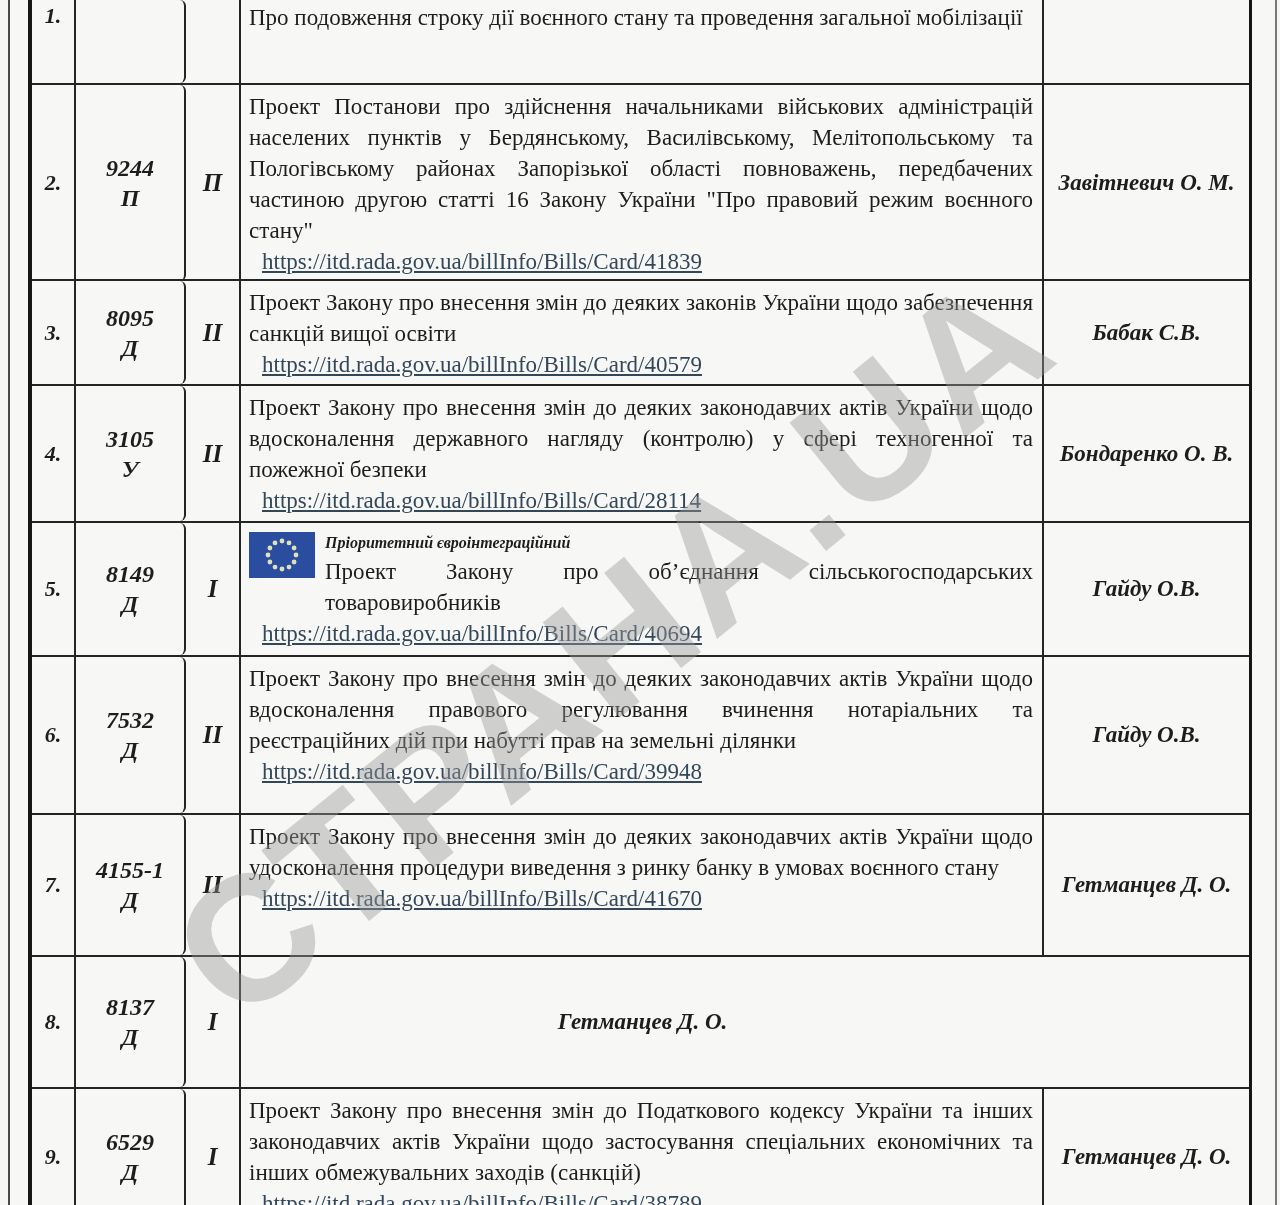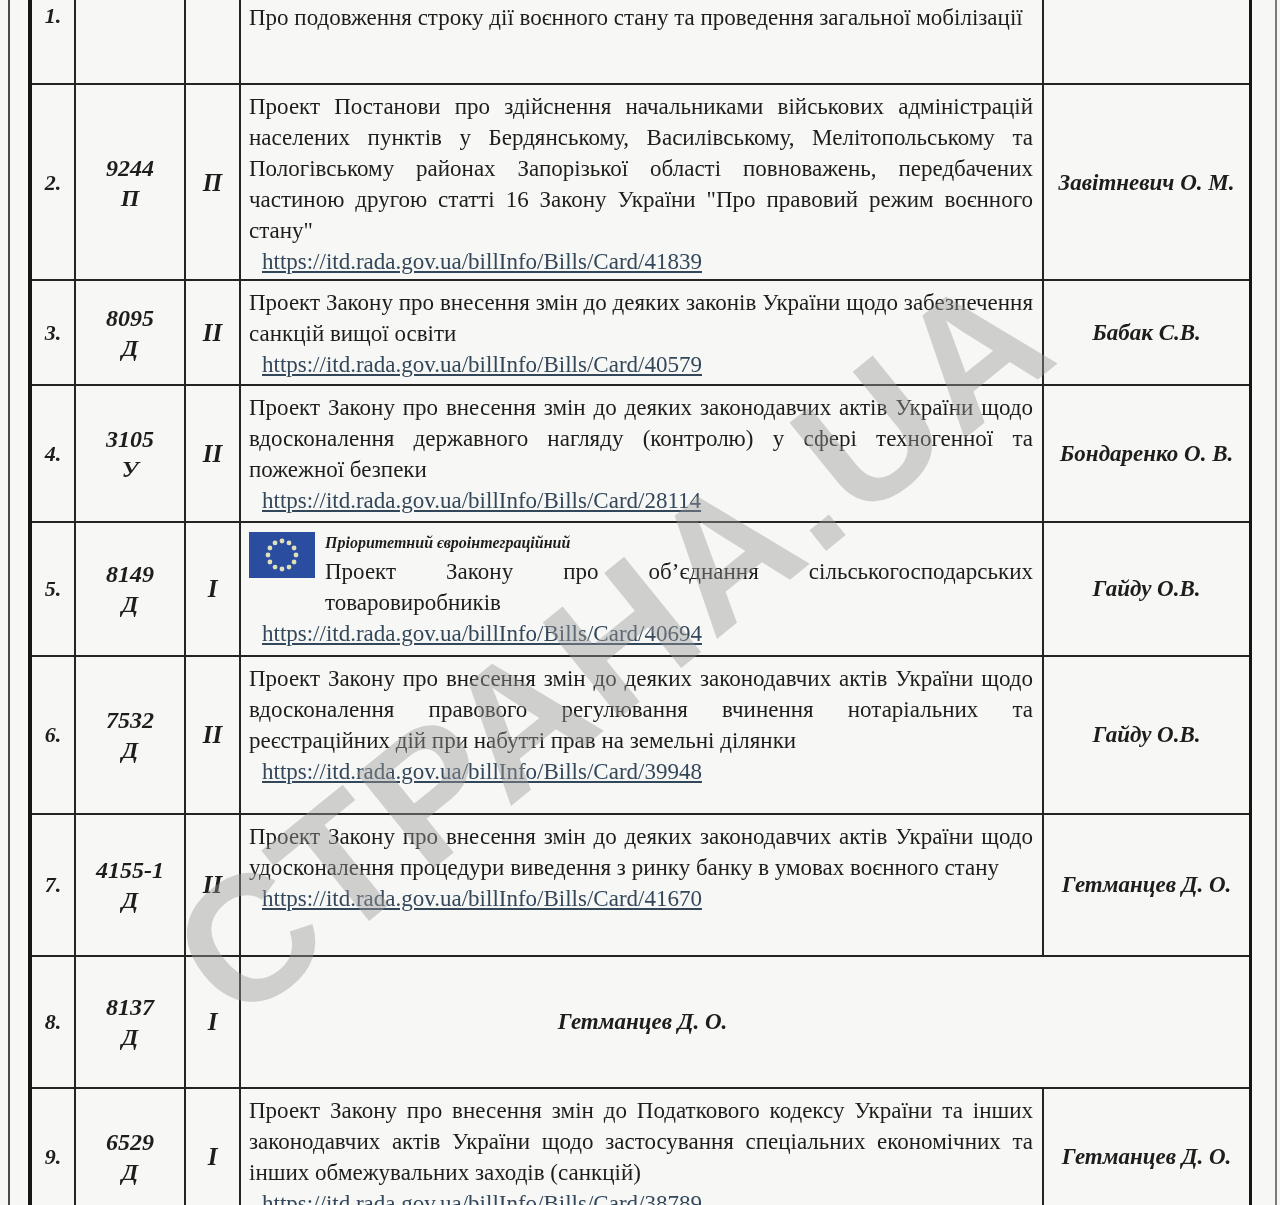--- a/index.html
+++ b/index.html
@@ -29,21 +29,21 @@
   .cell:last-child { border-right:none; }
 
   .c-num {
     display:flex; justify-content:center; align-items:center;
     font-weight:bold; font-style:italic; font-size:22px;
   }
   .first-row .c-num { align-items:flex-start; padding-top:3px; }
 
   .c-bill {
     display:flex; flex-direction:column; justify-content:center; align-items:center;
-    font-weight:bold; font-style:italic; font-size:24px; line-height:30px;
+    font-weight:bold; font-style:italic; font-size:24px; line-height:30px;border-radius:6px;
   }
   .c-read {
     display:flex; justify-content:center; align-items:center;
     font-weight:bold; font-style:italic; font-size:25px;
   }
   .c-desc { padding:6px 9px 4px 8px; font-size:23px; line-height:31px; }
   .first-row .c-desc { padding-top:2px; }
   .title-plain, .title-inline { text-align:justify; }
   .link { color:#33475a; text-decoration:underline; display:inline-block; word-break:break-all;margin-left:13px; }
 

